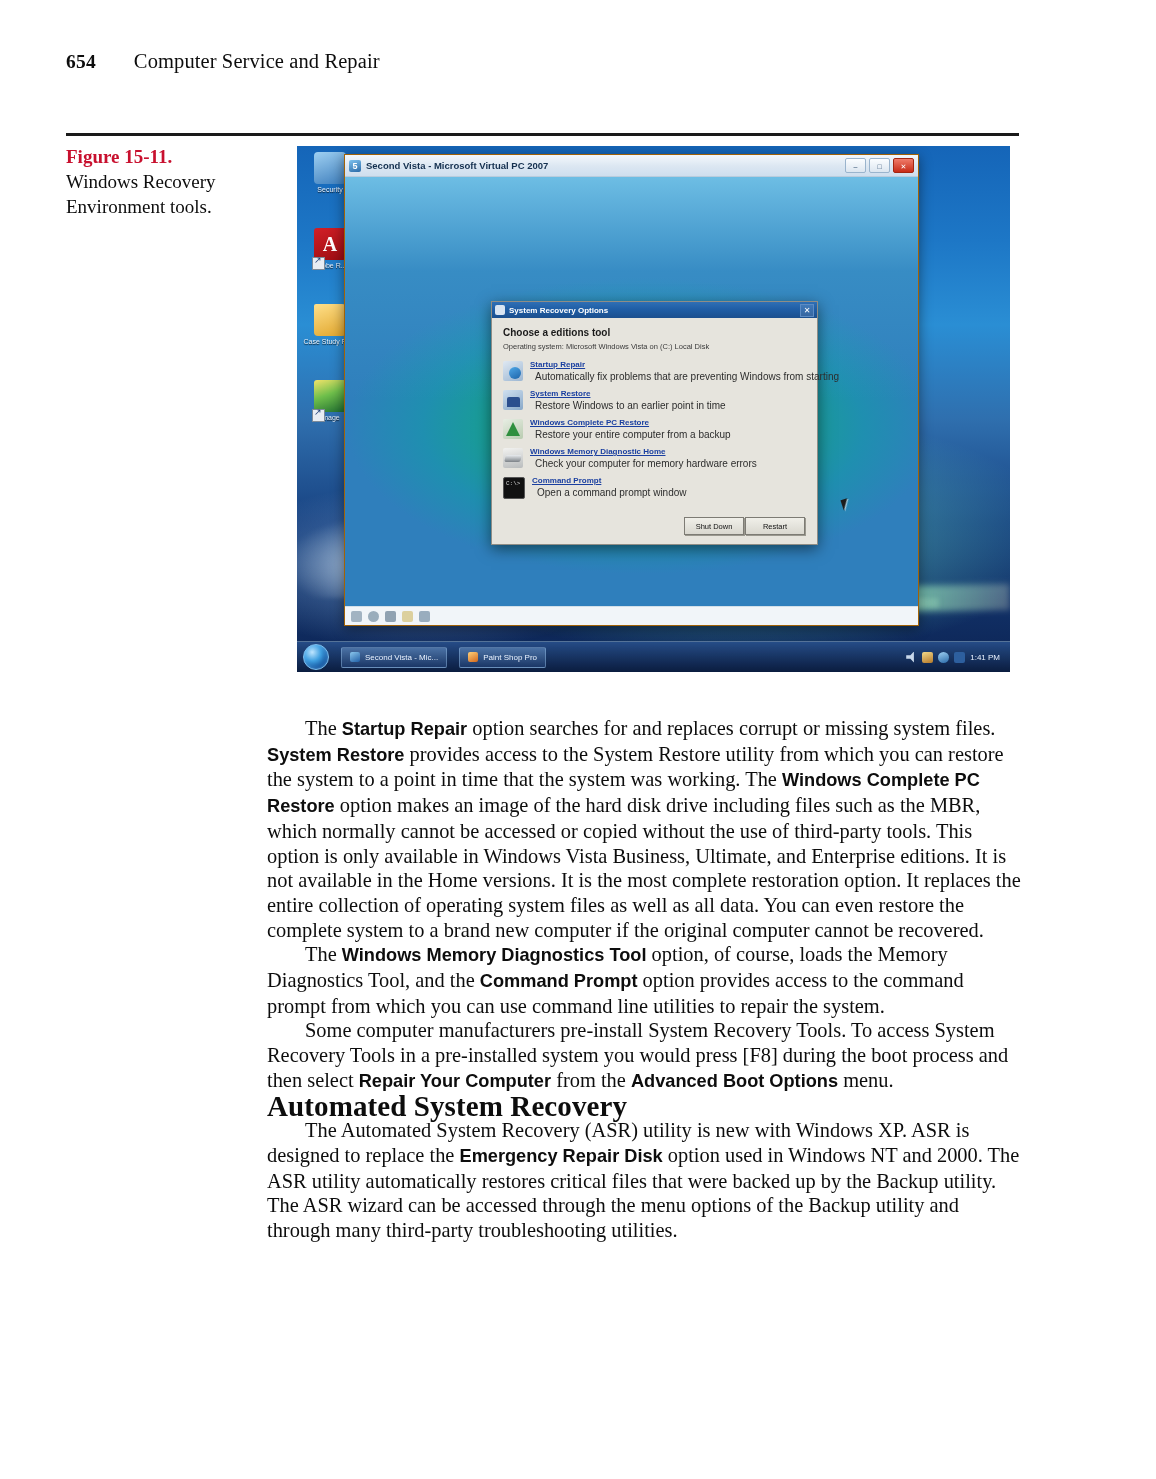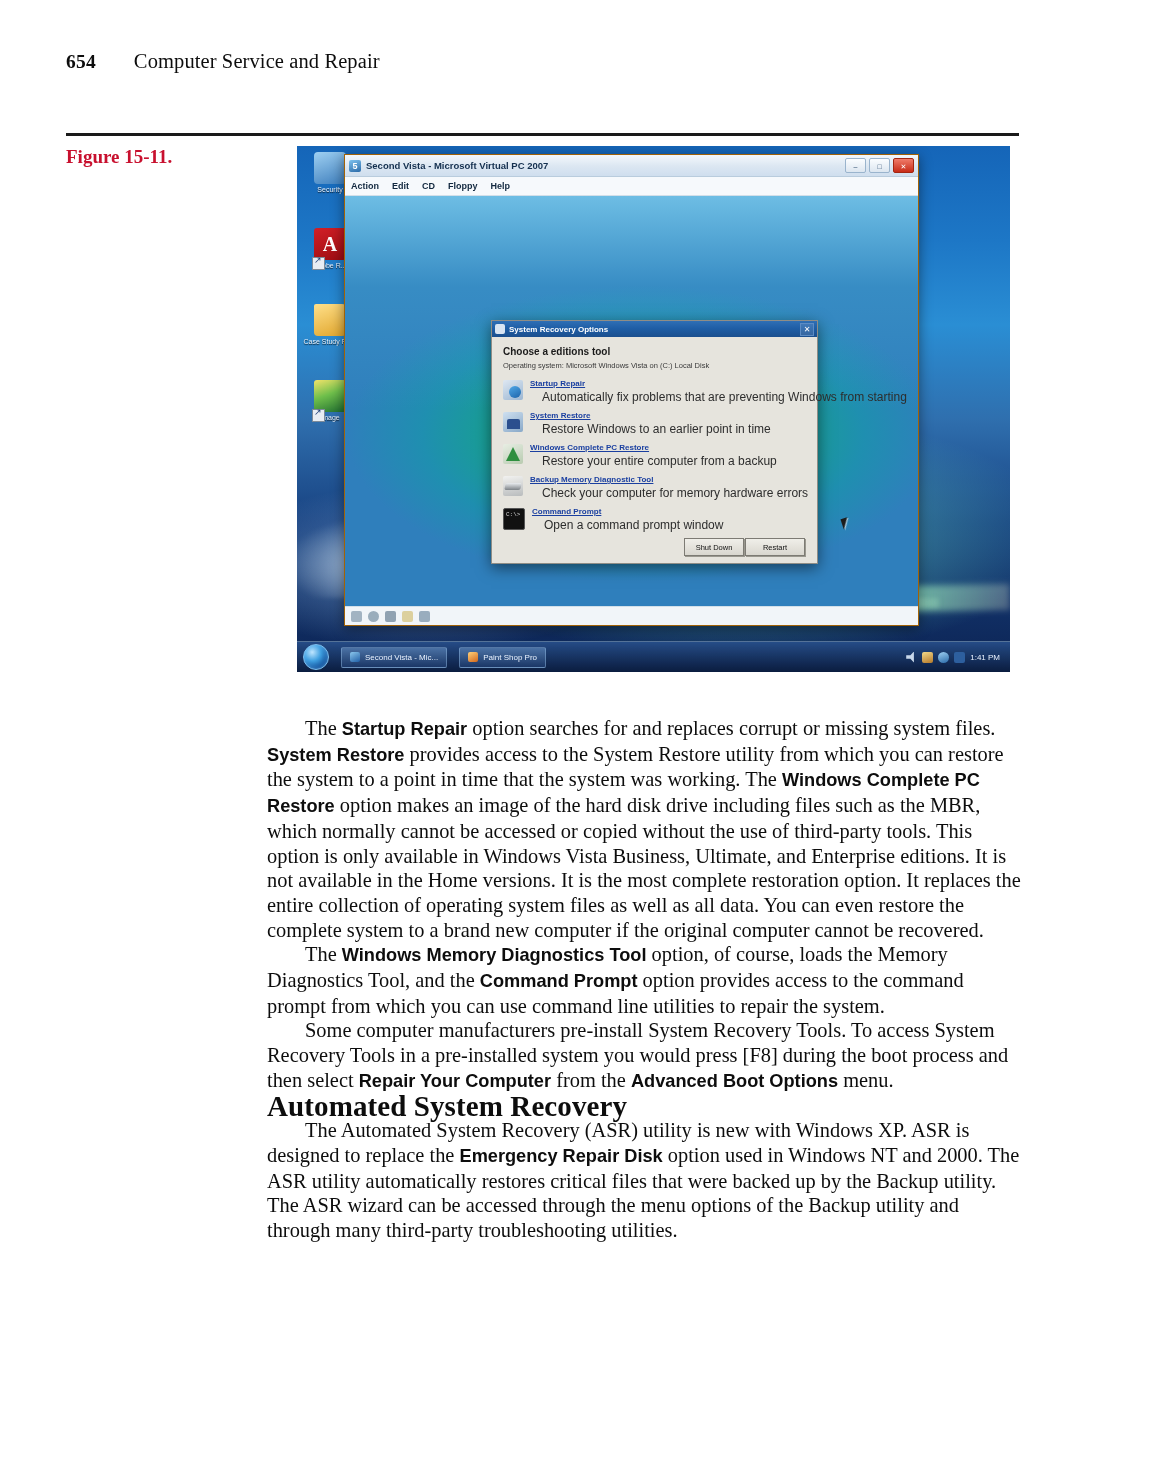--- a/index.html
+++ b/index.html
@@ -183,21 +183,21 @@
   .ico-pcrestore::after{ content:""; position:absolute; left:3px; top:3px; width:0; height:0; border-left:7px solid transparent; border-right:7px solid transparent; border-bottom:14px solid #2f8f3f; }
   .ico-memory { background:linear-gradient(170deg,#f2f2f0,#b9bcbd); }
   .ico-memory::after{ content:""; position:absolute; left:2px; top:7px; width:16px; height:7px; background:linear-gradient(180deg,#e9ecef,#7c8287); border-radius:2px; transform:skewX(-12deg); }
   .ico-cmd { background:#111111; border:1px solid #555; }
   .ico-cmd::after{ content:"C:\\>"; position:absolute; left:2px; top:2px; font:6px "Liberation Mono",monospace; color:#ddd; }
   .sro-text { display:flex; flex-direction:column; }
   .sro-link {
     font-size:8px; font-weight:bold; color:#1a3fa0; text-decoration:underline;
     white-space:nowrap;
   }
-  .sro-sub { font-size:12px; color:#2d2d2d; margin-top:2px; margin-left:12px; white-space:nowrap; }
+  .sro-sub { font-size:10px; color:#2d2d2d; margin-top:2px; margin-left:5px; white-space:nowrap; }
   .sro-footer {
     flex:0 0 auto; display:flex; justify-content:flex-end; gap:1px;
     padding:0 12px 9px 0;
   }
   .sro-btn {
     min-width:58px; height:16px; font-size:7.5px; color:#111;
     background:linear-gradient(180deg,#f0efe9,#d9d7cf);
     border:1px solid #7d7b74; box-shadow:1px 1px 0 #9a988f;
     display:flex; align-items:center; justify-content:center;
   }
@@ -265,20 +265,21 @@
 
   <div class="running-head">
     <span class="rh-folio">654</span>
     <span class="rh-title">Computer Service and Repair</span>
   </div>
 
   <div class="fig-rule"></div>
 
   <div class="fig-caption">
     <span class="fig-num">Figure 15-11.</span>
+    <span class="fig-desc">Windows Recovery Environment tools.</span>
   </div>
 
   <div class="figure-img">
     <div class="vista-wall">
       <div class="wall-cloud"></div>
       <div class="wall-beam"></div>
       <div class="wall-beam2"></div>
     </div>
 
     <div class="desk-icons">
@@ -310,27 +311,20 @@
           <span class="wbtn">
               <span>–</span>
             </span>
           <span class="wbtn">
               <span>□</span>
             </span>
           <span class="wbtn close">
               <span>✕</span>
             </span>
         </span>
-      </div>
-      <div class="vpc-menubar">
-        <span class="vpc-menu">Action</span>
-        <span class="vpc-menu">Edit</span>
-        <span class="vpc-menu">CD</span>
-        <span class="vpc-menu">Floppy</span>
-        <span class="vpc-menu">Help</span>
       </div>
 
       <div class="vpc-screen">
         <div class="vgrad"></div>
 
         <div class="sro-dialog">
           <div class="sro-titlebar">
             <span class="sro-ticon"></span>
             <span class="sro-title">System Recovery Options</span>
             <span class="sro-close">✕</span>
@@ -358,21 +352,21 @@
               <div class="sro-item">
                 <span class="sro-ico ico-pcrestore"></span>
                 <span class="sro-text">
                   <span class="sro-link">Windows Complete PC Restore</span>
                   <span class="sro-sub">Restore your entire computer from a backup</span>
                 </span>
               </div>
               <div class="sro-item">
                 <span class="sro-ico ico-memory"></span>
                 <span class="sro-text">
-                  <span class="sro-link">Backup Memory Diagnostic Tool</span>
+                  <span class="sro-link">Windows Memory Diagnostic Home</span>
                   <span class="sro-sub">Check your computer for memory hardware errors</span>
                 </span>
               </div>
               <div class="sro-item">
                 <span class="sro-ico ico-cmd"></span>
                 <span class="sro-text">
                   <span class="sro-link">Command Prompt</span>
                   <span class="sro-sub">Open a command prompt window</span>
                 </span>
               </div>

